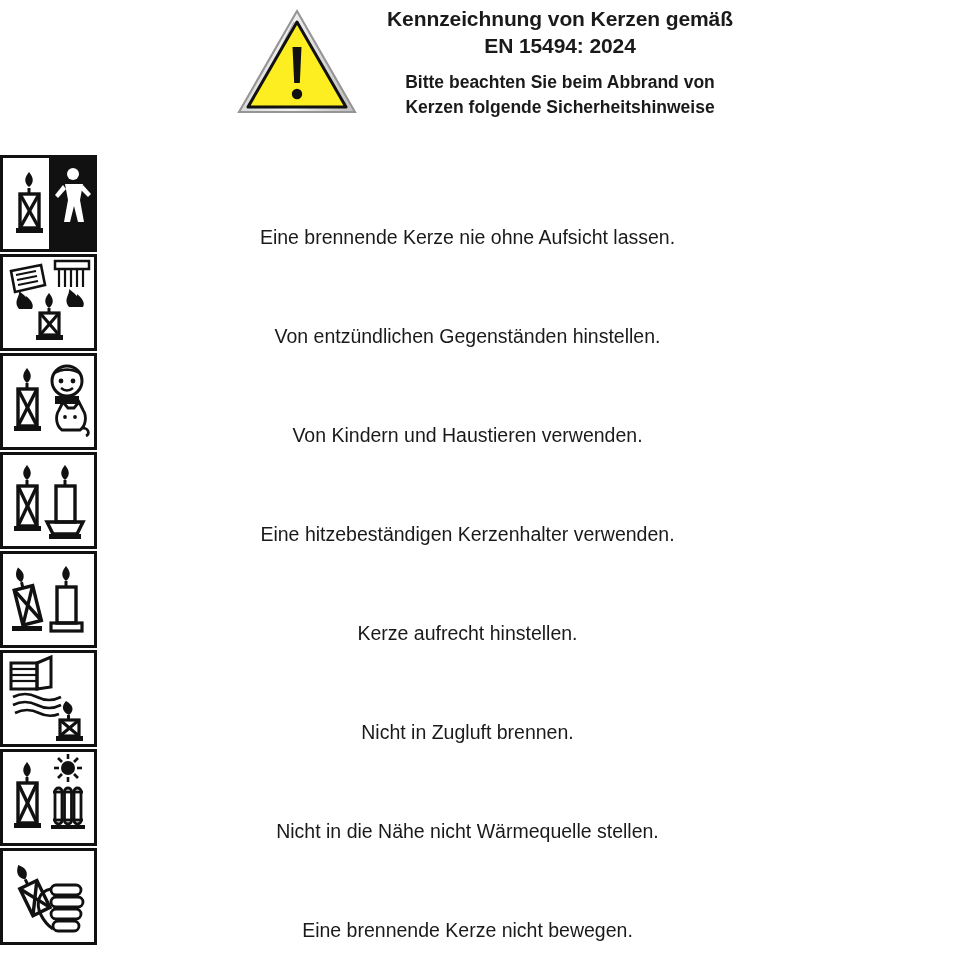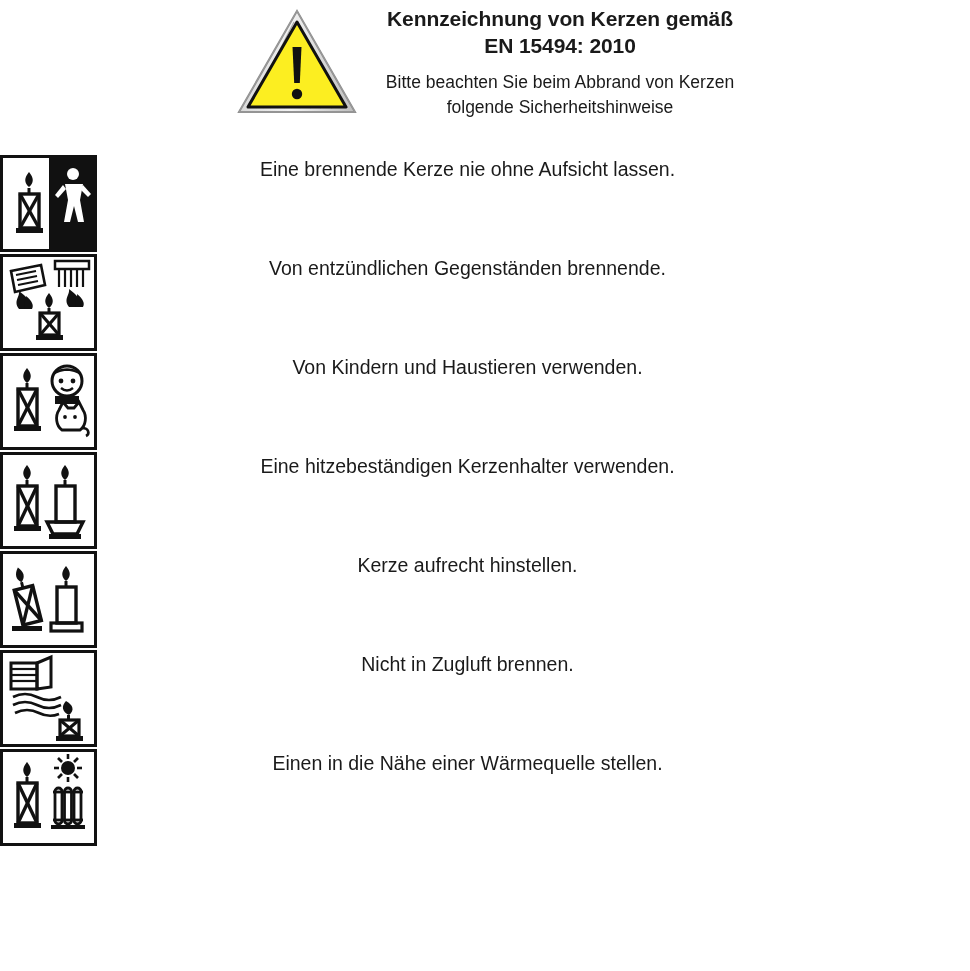--- a/index.html
+++ b/index.html
@@ -42,32 +42,32 @@
     text-align: center;
     line-height: 1.28;
   }
   .header-title {
     font-size: 21px;
     font-weight: bold;
     letter-spacing: -0.1px;
   }
   .header-sub {
     font-size: 17.5px;
-    font-weight: normal;
+    font-weight: bold;
     margin-top: 10px;
     line-height: 1.45;
   }
 
   
   .rows {
     margin-top: 34px;
   }
   .row {
     display: flex;
-    align-items: flex-start;
+    align-items: flex-end;
     margin-bottom: 2px;
   }
   .pictogram {
     width: 97px;
     height: 97px;
     flex: 0 0 97px;
     border: 3px solid #111;
     background: #fff;
     box-sizing: border-box;
     position: relative;
@@ -113,21 +113,21 @@
           <line x1="84" y1="100" x2="104" y2="86"></line>
           <line x1="95" y1="100" x2="110" y2="95"></line>
         </g>
         <polygon points="61,14 110,99 12,99" fill="#fcee21" stroke="#111111" stroke-width="3" stroke-linejoin="round"></polygon>
         <polygon points="56.5,39 65.5,39 63.8,75 58.2,75" fill="#111111"></polygon>
         <circle cx="61" cy="86" r="5.2" fill="#111111"></circle>
       </svg>
     </div>
     <div class="header-text">
       <div class="header-title">Kennzeichnung von Kerzen gemäß</div>
-      <div class="header-title">EN 15494: 2010</div>
+      <div class="header-title">EN 15494: 2024</div>
       <div class="header-sub">Bitte beachten Sie beim Abbrand von Kerzen folgende Sicherheitshinweise</div>
     </div>
   </div>
 
   <div class="rows">
 
     <div class="row">
       <div class="pictogram">
         <svg width="91" height="91" viewBox="0 0 91 91" xmlns="http://www.w3.org/2000/svg">
           <rect x="0" y="0" width="91" height="91" fill="#ffffff"></rect>
@@ -177,21 +177,21 @@
           <path d="M73 50 c-3-6 2-9 1-13 c6 5 8 9 6 13 Z" fill="#111111"></path>
 
           <path d="M46 36 c5 6 5 11 0 15 c-5-4-5-9 0-15 Z" fill="#111111"></path>
           <rect x="44.5" y="51" width="3" height="5" fill="#111111"></rect>
           <rect x="37" y="56" width="19" height="22" fill="none" stroke="#111111" stroke-width="3.2"></rect>
           <line x1="37" y1="56" x2="56" y2="78" stroke="#111111" stroke-width="3.2"></line>
           <line x1="56" y1="56" x2="37" y2="78" stroke="#111111" stroke-width="3.2"></line>
           <rect x="33" y="78" width="27" height="5" fill="#111111"></rect>
         </svg>
       </div>
-      <div class="row-text">Von entzündlichen Gegenständen brennende.</div>
+      <div class="row-text">Von entzündlichen Gegenständen hinstellen.</div>
     </div>
 
     <div class="row">
       <div class="pictogram">
         <svg width="91" height="91" viewBox="0 0 91 91" xmlns="http://www.w3.org/2000/svg">
           <rect x="0" y="0" width="91" height="91" fill="#ffffff"></rect>
 
           <path d="M24 12 c5 6 5 11 0 15 c-5-4-5-9 0-15 Z" fill="#111111"></path>
           <rect x="22.5" y="27" width="3" height="6" fill="#111111"></rect>
           <rect x="15" y="33" width="19" height="37" fill="none" stroke="#111111" stroke-width="3.4"></rect>
@@ -317,18 +317,42 @@
           <g fill="none" stroke="#111111" stroke-width="2.8">
             <rect x="52" y="36" width="7" height="36" rx="3.5"></rect>
             <rect x="61.5" y="36" width="7" height="36" rx="3.5"></rect>
             <rect x="71" y="36" width="7" height="36" rx="3.5"></rect>
             <line x1="50" y1="40" x2="80" y2="40"></line>
             <line x1="50" y1="68" x2="80" y2="68"></line>
           </g>
           <rect x="48" y="73" width="34" height="4" fill="#111111"></rect>
         </svg>
       </div>
-      <div class="row-text">Einen in die Nähe einer Wärmequelle stellen.</div>
-    </div>
-
+      <div class="row-text">Nicht in die Nähe nicht Wärmequelle stellen.</div>
+    </div>
+
+    <div class="row">
+      <div class="pictogram">
+        <svg width="91" height="91" viewBox="0 0 91 91" xmlns="http://www.w3.org/2000/svg">
+          <rect x="0" y="0" width="91" height="91" fill="#ffffff"></rect>
+
+          <g transform="rotate(-26 40 42)">
+            <path d="M30 6 c6 6 6 12 0 16 c-6-4-6-10 0-16 Z" fill="#111111"></path>
+            <rect x="28.5" y="22" width="3" height="6" fill="#111111"></rect>
+            <rect x="21" y="28" width="19" height="30" fill="none" stroke="#111111" stroke-width="3.4"></rect>
+            <line x1="21" y1="28" x2="40" y2="58" stroke="#111111" stroke-width="3.4"></line>
+            <line x1="40" y1="28" x2="21" y2="58" stroke="#111111" stroke-width="3.4"></line>
+          </g>
+
+          <g fill="none" stroke="#111111" stroke-width="2.8">
+            <rect x="48" y="34" width="30" height="10" rx="5"></rect>
+            <rect x="48" y="46" width="32" height="10" rx="5"></rect>
+            <rect x="48" y="58" width="30" height="10" rx="5"></rect>
+            <rect x="50" y="70" width="26" height="10" rx="5"></rect>
+          </g>
+          <path d="M48 38 c-12 2 -16 14 -10 26 c3 6 6 10 12 14" fill="none" stroke="#111111" stroke-width="3"></path>
+        </svg>
+      </div>
+      <div class="row-text">Eine brennende Kerze nicht bewegen.</div>
+    </div>
 
   </div>
 </div>
 
 </body></html>

